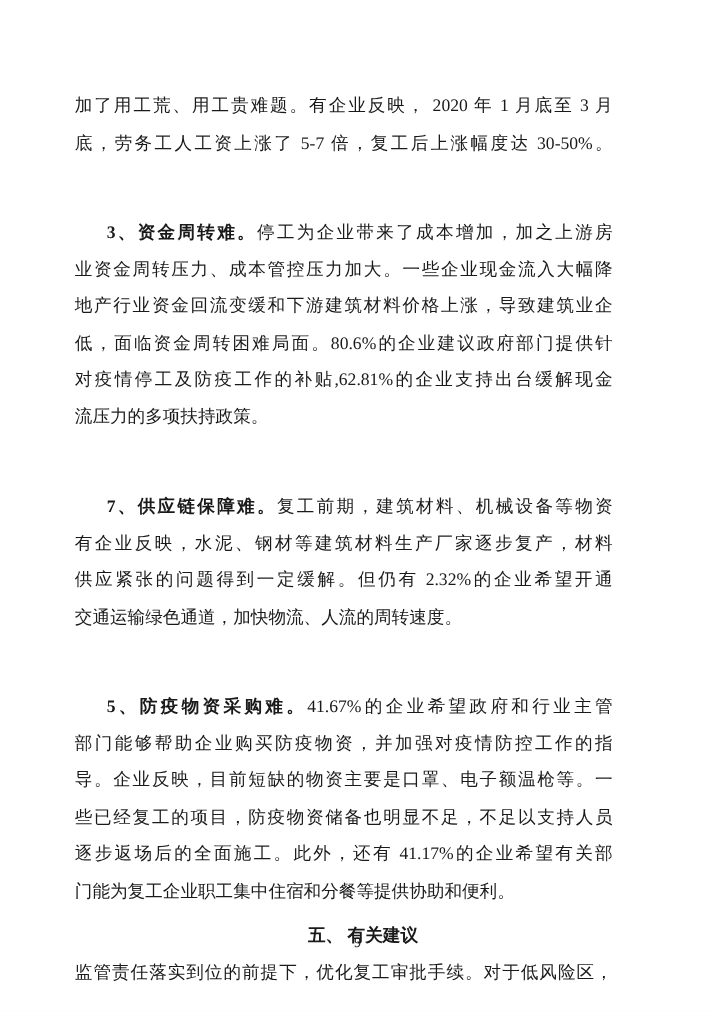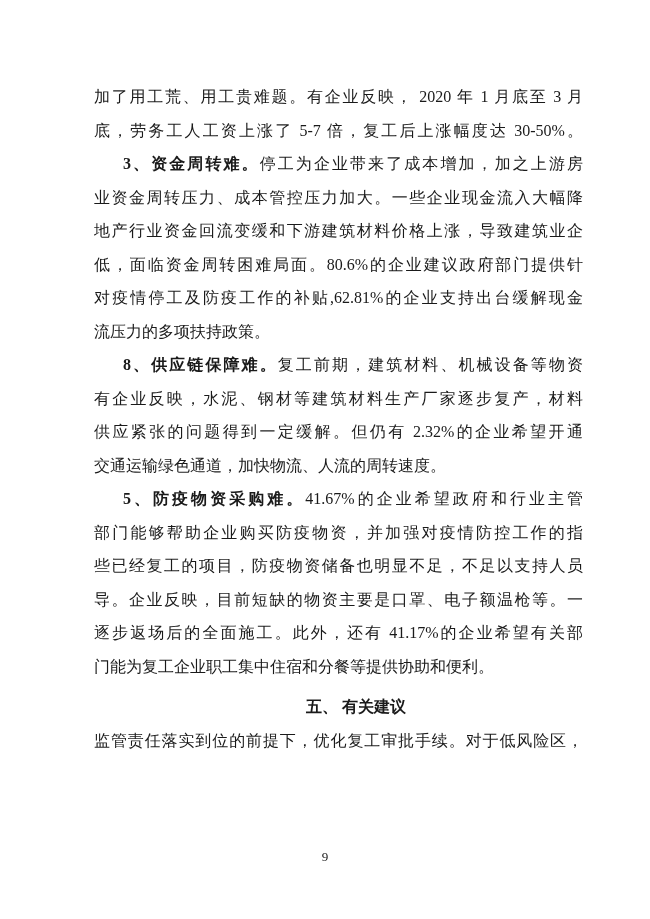--- a/index.html
+++ b/index.html
@@ -12,36 +12,37 @@
     width: 650px;
     height: 919px;
     background: #ffffff;
     margin: 0;
     font-family: "Liberation Serif", "DejaVu Serif", serif;
     color: #1a1a1a;
     overflow: hidden;
   }
   .text-block {
     position: absolute;
-    left: 94px;
+    left: 68px;
     top: 80px;
     width: 489px;
     font-size: 16px;
     line-height: 33.5px;
   }
   .ln {
     text-align: justify;
     text-align-last: justify;
     white-space: normal;
   }
   .ln.end {
     text-align-last: left;
   }
   .ln.ind {
     text-indent: 29px;
+    margin-top: 48px;
   }
   .lead {
     font-weight: 700;
   }
   .sec-heading {
     font-weight: 700;
     text-indent: 35px;
     margin-top: 7px;
     text-align: center;
   }
@@ -64,29 +65,29 @@
     <div class="ln"><span>加了用工荒、用工贵难题。有企业反映， 2020 年 1 月底至 3 月</span></div>
     <div class="ln"><span>底，劳务工人工资上涨了 5-7 倍，复工后上涨幅度达 30-50%。</span></div>
 
     <div class="ln ind"><span class="lead">3、资金周转难。</span><span>停工为企业带来了成本增加，加之上游房</span></div>
     <div class="ln"><span>业资金周转压力、成本管控压力加大。一些企业现金流入大幅降</span></div>
     <div class="ln"><span>地产行业资金回流变缓和下游建筑材料价格上涨，导致建筑业企</span></div>
     <div class="ln"><span>低，面临资金周转困难局面。80.6%的企业建议政府部门提供针</span></div>
     <div class="ln"><span>对疫情停工及防疫工作的补贴,62.81%的企业支持出台缓解现金</span></div>
     <div class="ln end"><span>流压力的多项扶持政策。</span></div>
 
-    <div class="ln ind"><span class="lead">8、供应链保障难。</span><span>复工前期，建筑材料、机械设备等物资</span></div>
+    <div class="ln ind"><span class="lead">7、供应链保障难。</span><span>复工前期，建筑材料、机械设备等物资</span></div>
     <div class="ln"><span>有企业反映，水泥、钢材等建筑材料生产厂家逐步复产，材料</span></div>
     <div class="ln"><span>供应紧张的问题得到一定缓解。但仍有 2.32%的企业希望开通</span></div>
     <div class="ln end"><span>交通运输绿色通道，加快物流、人流的周转速度。</span></div>
 
     <div class="ln ind"><span class="lead">5、防疫物资采购难。</span><span>41.67%的企业希望政府和行业主管</span></div>
     <div class="ln"><span>部门能够帮助企业购买防疫物资，并加强对疫情防控工作的指</span></div>
+    <div class="ln"><span>导。企业反映，目前短缺的物资主要是口罩、电子额温枪等。一</span></div>
     <div class="ln"><span>些已经复工的项目，防疫物资储备也明显不足，不足以支持人员</span></div>
-    <div class="ln"><span>导。企业反映，目前短缺的物资主要是口罩、电子额温枪等。一</span></div>
     <div class="ln"><span>逐步返场后的全面施工。此外，还有 41.17%的企业希望有关部</span></div>
     <div class="ln end"><span>门能为复工企业职工集中住宿和分餐等提供协助和便利。</span></div>
 
     <div class="sec-heading">五、 有关建议</div>
 
     <div class="ln"><span>监管责任落实到位的前提下，优化复工审批手续。对于低风险区，</span></div>
 
   </div>
 
   <div class="page-number">9</div>

